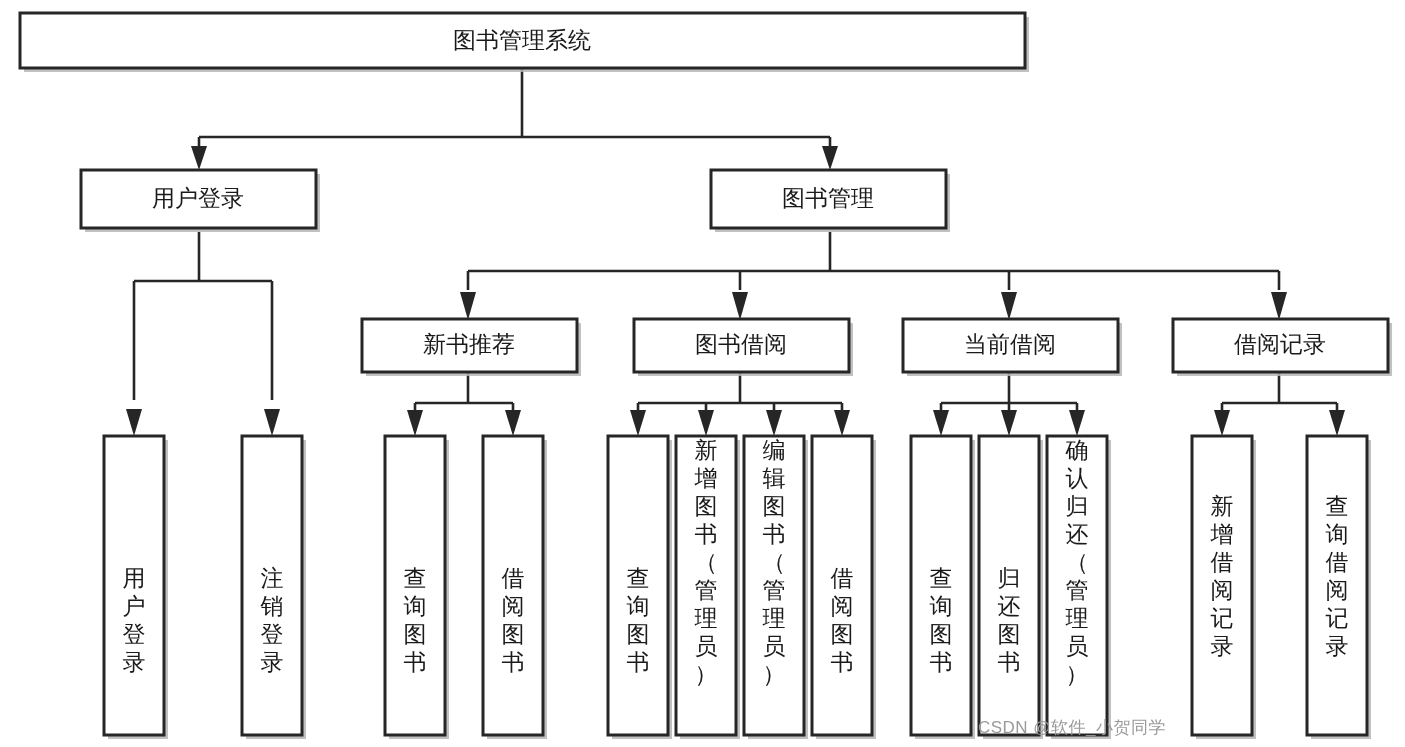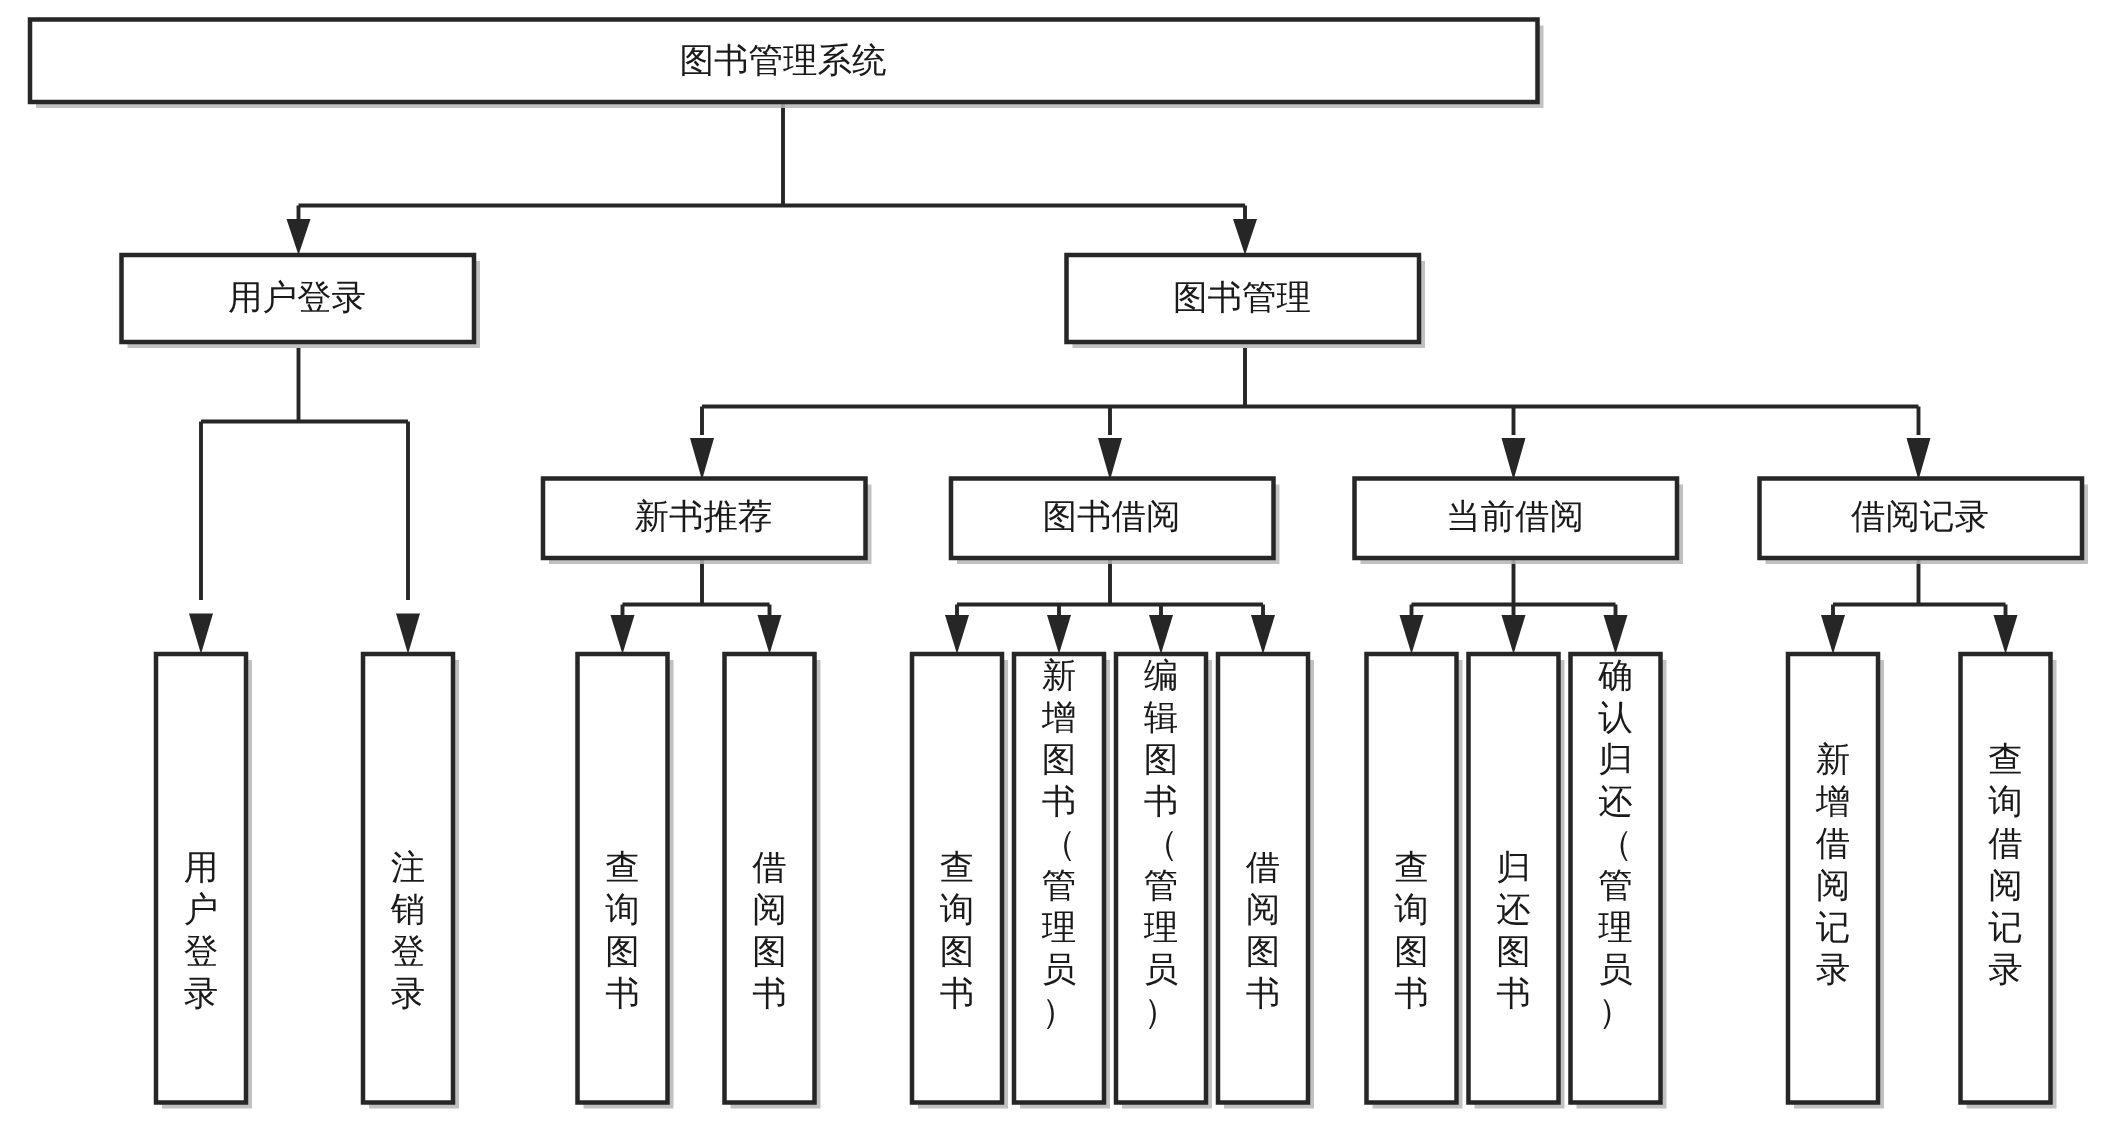--- a/index.html
+++ b/index.html
@@ -252,13 +252,14 @@
     </g>
 
     <g>
       <rect class="node-shadow" x="1311" y="440" width="60" height="299"></rect>
       <rect class="node-rect" x="1307" y="436" width="60" height="299"></rect>
       <text class="node-label-vertical" x="1337" y="514"><tspan x="1337" y="514" text-anchor="middle">查</tspan><tspan x="1337" y="542" text-anchor="middle">询</tspan><tspan x="1337" y="570" text-anchor="middle">借</tspan><tspan x="1337" y="598" text-anchor="middle">阅</tspan><tspan x="1337" y="626" text-anchor="middle">记</tspan><tspan x="1337" y="654" text-anchor="middle">录</tspan></text>
     </g>
 
   </svg>
 
+  <div class="watermark">CSDN @软件_小贺同学</div>
 </div>
 
 </body></html>

